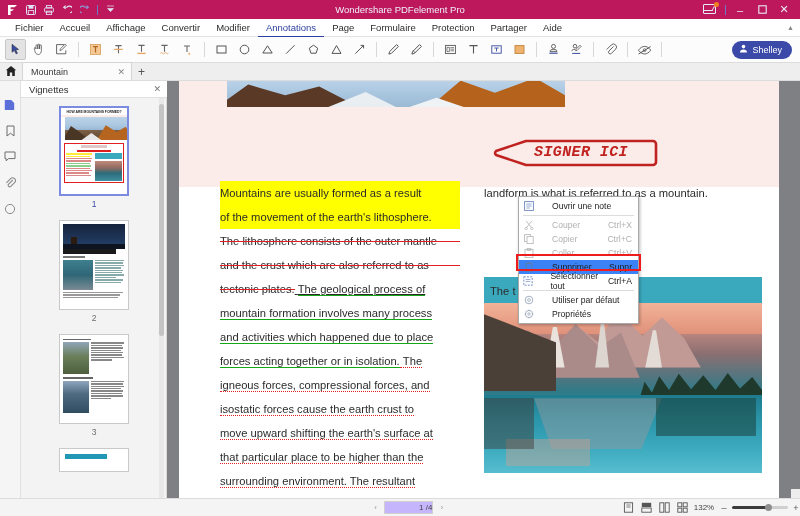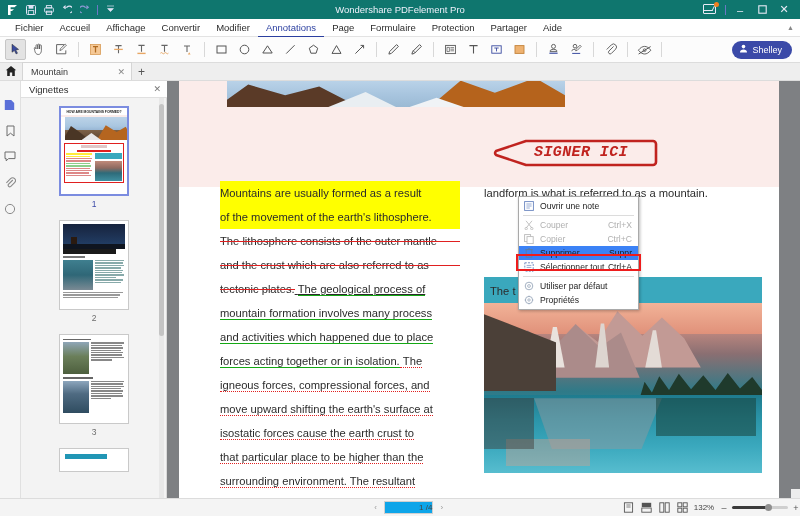--- a/index.html
+++ b/index.html
@@ -8,21 +8,21 @@
     width: 800px; height: 516px;
     overflow: hidden;
     font-family: "Liberation Sans", sans-serif;
     background: #ffffff;
   }
   #app { position: relative; width: 800px; height: 516px; overflow: hidden; }
 
   
   .titlebar {
     position: absolute; top: 0; left: 0; width: 800px; height: 19px;
-    background: #0f766e;
+    background: #be185d;
     display: flex; align-items: center;
     color: #ffffff; font-size: 9px;
   }
   .tb-left { display: flex; align-items: center; gap: 1px; padding-left: 4px; }
   .tb-btn {
     width: 17px; height: 17px; display: flex; align-items: center;
     justify-content: center; color: #dfe3f5; font-size: 10px; line-height: 1;
   }
   .tb-sep { width: 1px; height: 10px; background: #6b78c4; margin: 0 3px; }
   .tb-title {
@@ -205,21 +205,21 @@
   .ctx {
     position: absolute; left: 518px; top: 196px; width: 121px;
     background: #ffffff; border: 1px solid #a9a9a9;
     box-shadow: 1px 1px 3px rgba(0,0,0,0.28);
     padding: 2px 0; font-size: 8.6px; color: #1c1c1c; z-index: 40;
   }
   .ctx-item {
     height: 14px; display: flex; align-items: center; padding: 0 6px 0 2px;
   }
   .ctx-ico { width: 15px; height: 13px; display: flex; align-items: center; justify-content: center; }
-  .ctx-label { padding-left: 4px; }
+  .ctx-label { padding-left: 4px; margin-left: 12px; }
   .ctx-accel { margin-left: auto; color: #1c1c1c; }
   .ctx-item.disabled .ctx-label,
   .ctx-item.disabled .ctx-accel { color: #b0b0b0; }
   .ctx-item.highlight {
     background: #3b82f6;
   }
   .ctx-sep { height: 1px; background: #dcdcdc; margin: 2px 4px; }
   .ctx-redbox {
     position: absolute; left: 516px; top: 254px; width: 125px; height: 17px;
     border: 2px solid #ee1c1c; z-index: 41; pointer-events: none;
@@ -227,21 +227,21 @@
 
   
   .statusbar {
     position: absolute; top: 498px; left: 0; width: 800px; height: 18px;
     background: #f4f4f4; border-top: 1px solid #dcdcdc;
     display: flex; align-items: center;
   }
   .pager { position: absolute; left: 370px; display: flex; align-items: center; gap: 3px; }
   .pg-arrow { font-size: 8px; color: #9a9a9a; width: 11px; text-align: center; }
   .pg-box {
-    border: 1px solid #d0d0d0; background: #0ea5e9; height: 13px; min-width: 48px;
+    border: 1px solid #d0d0d0; background: #c4b5fd; height: 13px; min-width: 48px;
     font-size: 8px; color: #444; display: flex; align-items: center; justify-content: center; padding-left: 34px;
   }
   .view-icons { position: absolute; left: 622px; display: flex; align-items: center; gap: 5px; }
   .vi { width: 13px; height: 13px; display:flex; align-items:center; justify-content:center; }
   .zoom-group { position: absolute; left: 692px; display: flex; align-items: center; gap: 4px; }
   .zoom-pct { font-size: 8px; color: #444; width: 24px; text-align: center; }
   .zmin, .zplus { font-size: 9px; color: #555; width: 8px; text-align: center; }
   .slider { position: relative; width: 56px; height: 10px; display: flex; align-items: center; }
   .slider .trackL { position:absolute; left:0; width: 36px; height: 2.5px; background: #3b3b3b; border-radius:2px;}
   .slider .trackR { position:absolute; left:36px; width: 20px; height: 2.5px; background: #cfcfcf; border-radius:2px;}
@@ -695,24 +695,24 @@
         <div class="dline">
           <span class="ul-green">and activities which happened due to place</span>
         </div>
         <div class="dline">
           <span class="ul-green">forces acting together or in isolation.</span><span class="sq-red">&nbsp;The</span>
         </div>
         <div class="dline">
           <span class="sq-red">igneous forces, compressional forces, and</span>
         </div>
         <div class="dline">
+          <span class="sq-red">isostatic forces cause the earth crust to</span>
+        </div>
+        <div class="dline">
           <span class="sq-red">move upward shifting the earth's surface at</span>
-        </div>
-        <div class="dline">
-          <span class="sq-red">isostatic forces cause the earth crust to</span>
         </div>
         <div class="dline">
           <span class="sq-red">that particular place to be higher than the</span>
         </div>
         <div class="dline">
           <span class="sq-red">surrounding environment. The resultant</span>
         </div>
       </div>
 
       <div class="doc-col-right">
@@ -774,20 +774,30 @@
     </div>
     <div class="ctx-item disabled">
       <span class="ctx-ico">
         <svg width="10" height="10" viewBox="0 0 10 10">
             <rect x="0.6" y="0.6" width="6" height="7" fill="none" stroke="#bbb" stroke-width="0.9"></rect>
             <rect x="3" y="2.6" width="6.2" height="7" fill="#fff" stroke="#bbb" stroke-width="0.9"></rect>
           </svg>
       </span>
       <span class="ctx-label">Copier</span>
       <span class="ctx-accel">Ctrl+C</span>
+    </div>
+    <div class="ctx-item disabled">
+      <span class="ctx-ico">
+        <svg width="10" height="10" viewBox="0 0 10 10">
+            <rect x="1" y="1.4" width="8" height="8" fill="none" stroke="#bbb" stroke-width="0.9"></rect>
+            <rect x="3.2" y="0.5" width="3.6" height="2" fill="none" stroke="#bbb" stroke-width="0.8"></rect>
+          </svg>
+      </span>
+      <span class="ctx-label">Coller</span>
+      <span class="ctx-accel">Ctrl+V</span>
     </div>
     <div class="ctx-item highlight">
       <span class="ctx-ico">
         <svg width="10" height="10" viewBox="0 0 10 10">
             <rect x="2.2" y="1.6" width="5.6" height="7.6" fill="none" stroke="#5a7ea8" stroke-width="0.9"></rect>
             <path d="M1.2 1.6h7.6M4 0.6h2" stroke="#5a7ea8" stroke-width="0.8"></path>
           </svg>
       </span>
       <span class="ctx-label">Supprimer</span>
       <span class="ctx-accel">Suppr</span>

